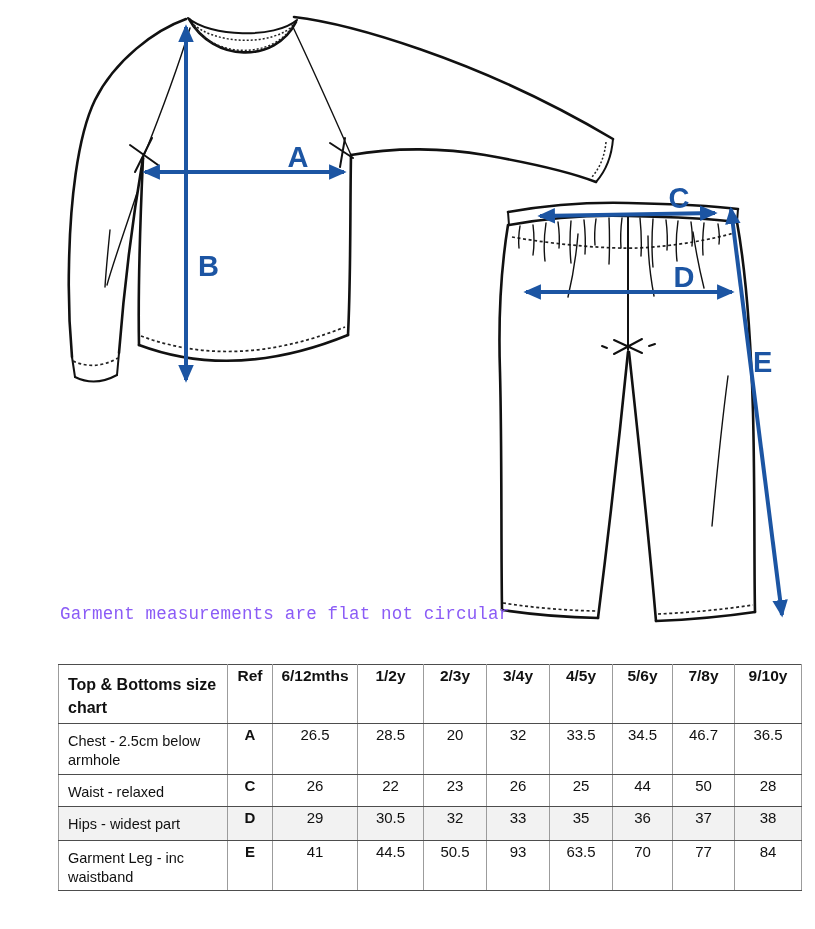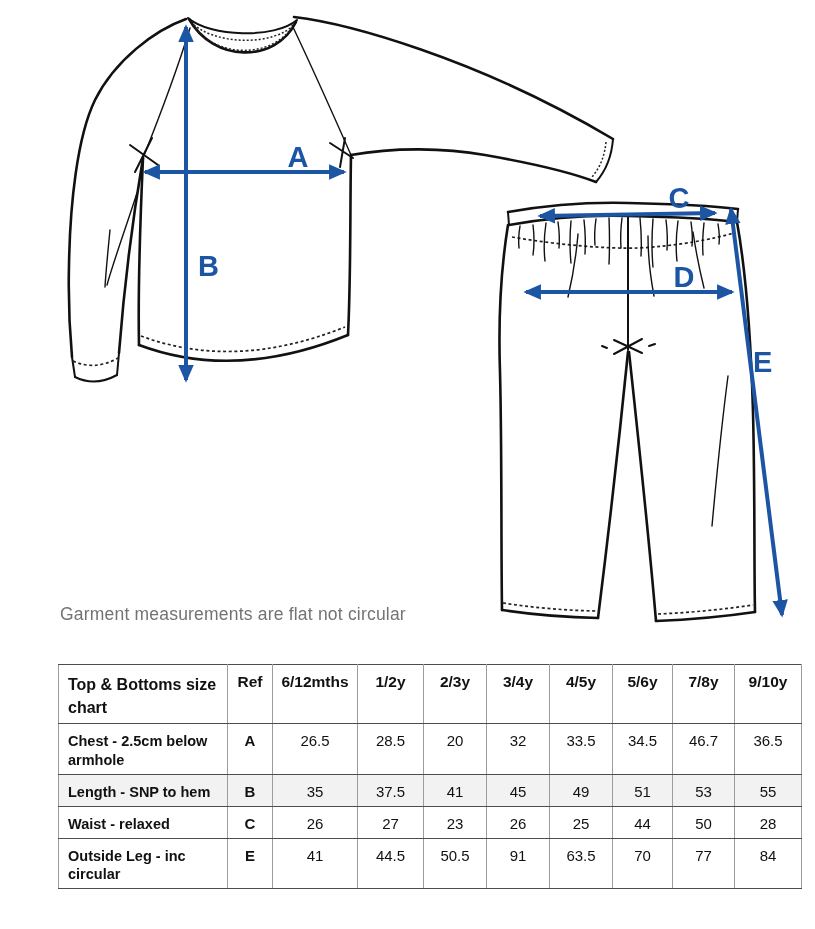--- a/index.html
+++ b/index.html
@@ -20,37 +20,37 @@
   .stitch-fine { stroke:#222; fill:none; stroke-width:1.5; stroke-dasharray:2 2; stroke-linecap:butt; }
 
   .arrow { stroke:var(--arrow-blue); stroke-width:4; fill:none; }
   .m-label { fill:var(--arrow-blue); font-family:"Liberation Sans", sans-serif;
              font-weight:bold; font-size:29px; }
 
   :root { --arrow-blue:#1c55a3; }
 
   .note {
     position:absolute; left:60px; top:604px;
-    font-size:17.5px; color:#737373; letter-spacing:0.2px;
+    font-size:17.5px; color:#8b5cf6; letter-spacing:0.2px;font-family:Liberation Mono, monospace;
   }
 
   table.size-table {
     position:absolute; left:58px; top:664px;
     border-collapse:collapse; table-layout:fixed;
     font-family:"Liberation Sans", sans-serif;
   }
   .size-table th, .size-table td {
     border-left:1px solid #9c9c9c; border-right:1px solid #9c9c9c;
     border-top:1.6px solid #4d4d4d; border-bottom:1.6px solid #4d4d4d;
     vertical-align:top; text-align:center; background:#fff;
-    font-size:15px; line-height:1.28; padding-top:7px;
+    font-size:15px; line-height:1.28; padding-top:1px;
   }
   .size-table th { font-weight:bold; font-size:15.5px; }
   .size-table td.lbl {
-    text-align:left; font-weight:bold; font-size:14.5px; padding:8px 4px 4px 9px;
+    text-align:left; font-weight:normal; font-size:14.5px; padding:8px 4px 4px 9px;
   }
   .size-table th.title-cell {
     text-align:left; font-size:16px; padding:8px 6px 4px 9px; line-height:1.45;
   }
   .size-table td.ref { font-weight:bold; }
   .size-table tr.alt th, .size-table tr.alt td { background:#f2f2f2; }
   .r-head th { height:57px; }
   .r0 td { height:51px; }
   .r1 td { height:31px; }
   .r2 td { height:32px; }
@@ -232,51 +232,51 @@
         <td class="ref">A</td>
         <td>26.5</td>
         <td>28.5</td>
         <td>20</td>
         <td>32</td>
         <td>33.5</td>
         <td>34.5</td>
         <td>46.7</td>
         <td>36.5</td>
       </tr>
-      <tr class="r1 alt">
-        <td class="lbl">Length - SNP to hem</td>
-        <td class="ref">B</td>
-        <td>35</td>
-        <td>37.5</td>
-        <td>41</td>
-        <td>45</td>
-        <td>49</td>
-        <td>51</td>
-        <td>53</td>
-        <td>55</td>
-      </tr>
       <tr class="r2">
         <td class="lbl">Waist - relaxed</td>
         <td class="ref">C</td>
         <td>26</td>
-        <td>27</td>
+        <td>22</td>
         <td>23</td>
         <td>26</td>
         <td>25</td>
         <td>44</td>
         <td>50</td>
         <td>28</td>
       </tr>
+      <tr class="r3 alt">
+        <td class="lbl">Hips - widest part</td>
+        <td class="ref">D</td>
+        <td>29</td>
+        <td>30.5</td>
+        <td>32</td>
+        <td>33</td>
+        <td>35</td>
+        <td>36</td>
+        <td>37</td>
+        <td>38</td>
+      </tr>
       <tr class="r4">
-        <td class="lbl">Outside Leg - inc circular</td>
+        <td class="lbl">Garment Leg - inc waistband</td>
         <td class="ref">E</td>
         <td>41</td>
         <td>44.5</td>
         <td>50.5</td>
-        <td>91</td>
+        <td>93</td>
         <td>63.5</td>
         <td>70</td>
         <td>77</td>
         <td>84</td>
       </tr>
     </tbody>
   </table>
 </div>
 
 </body></html>

